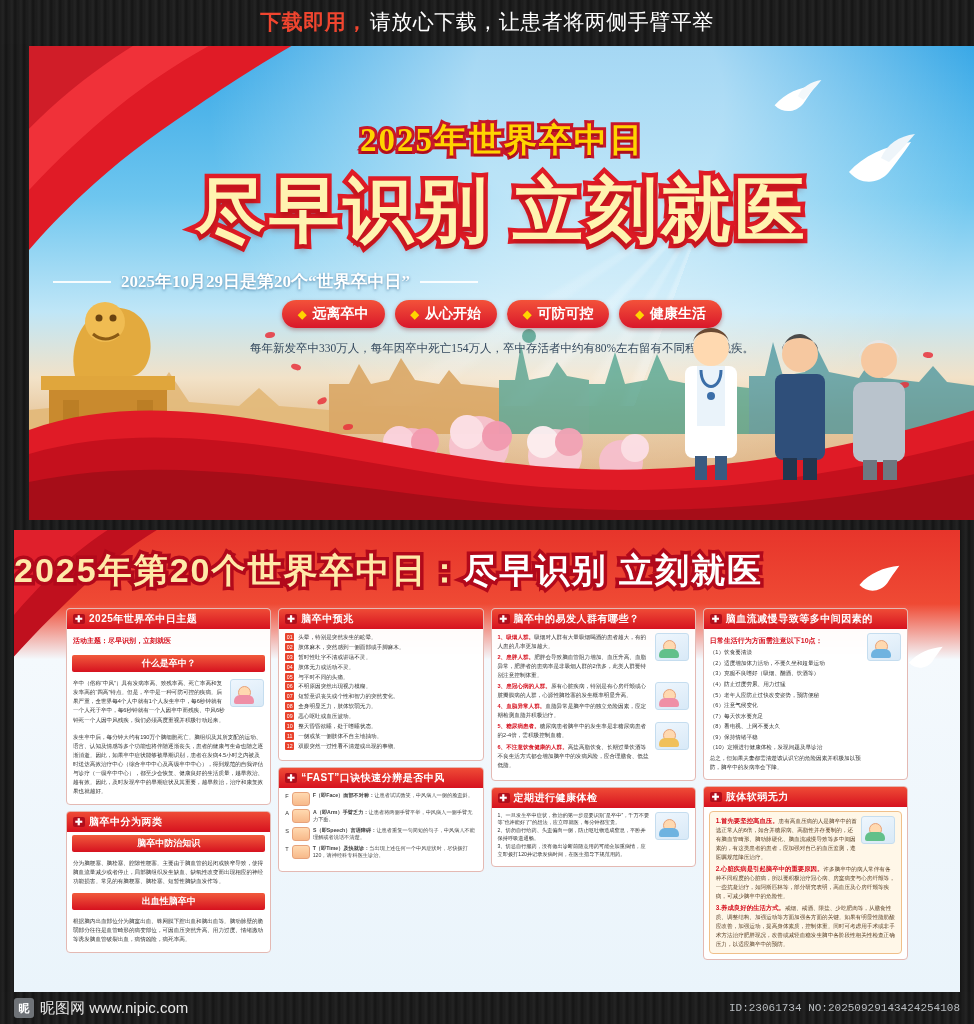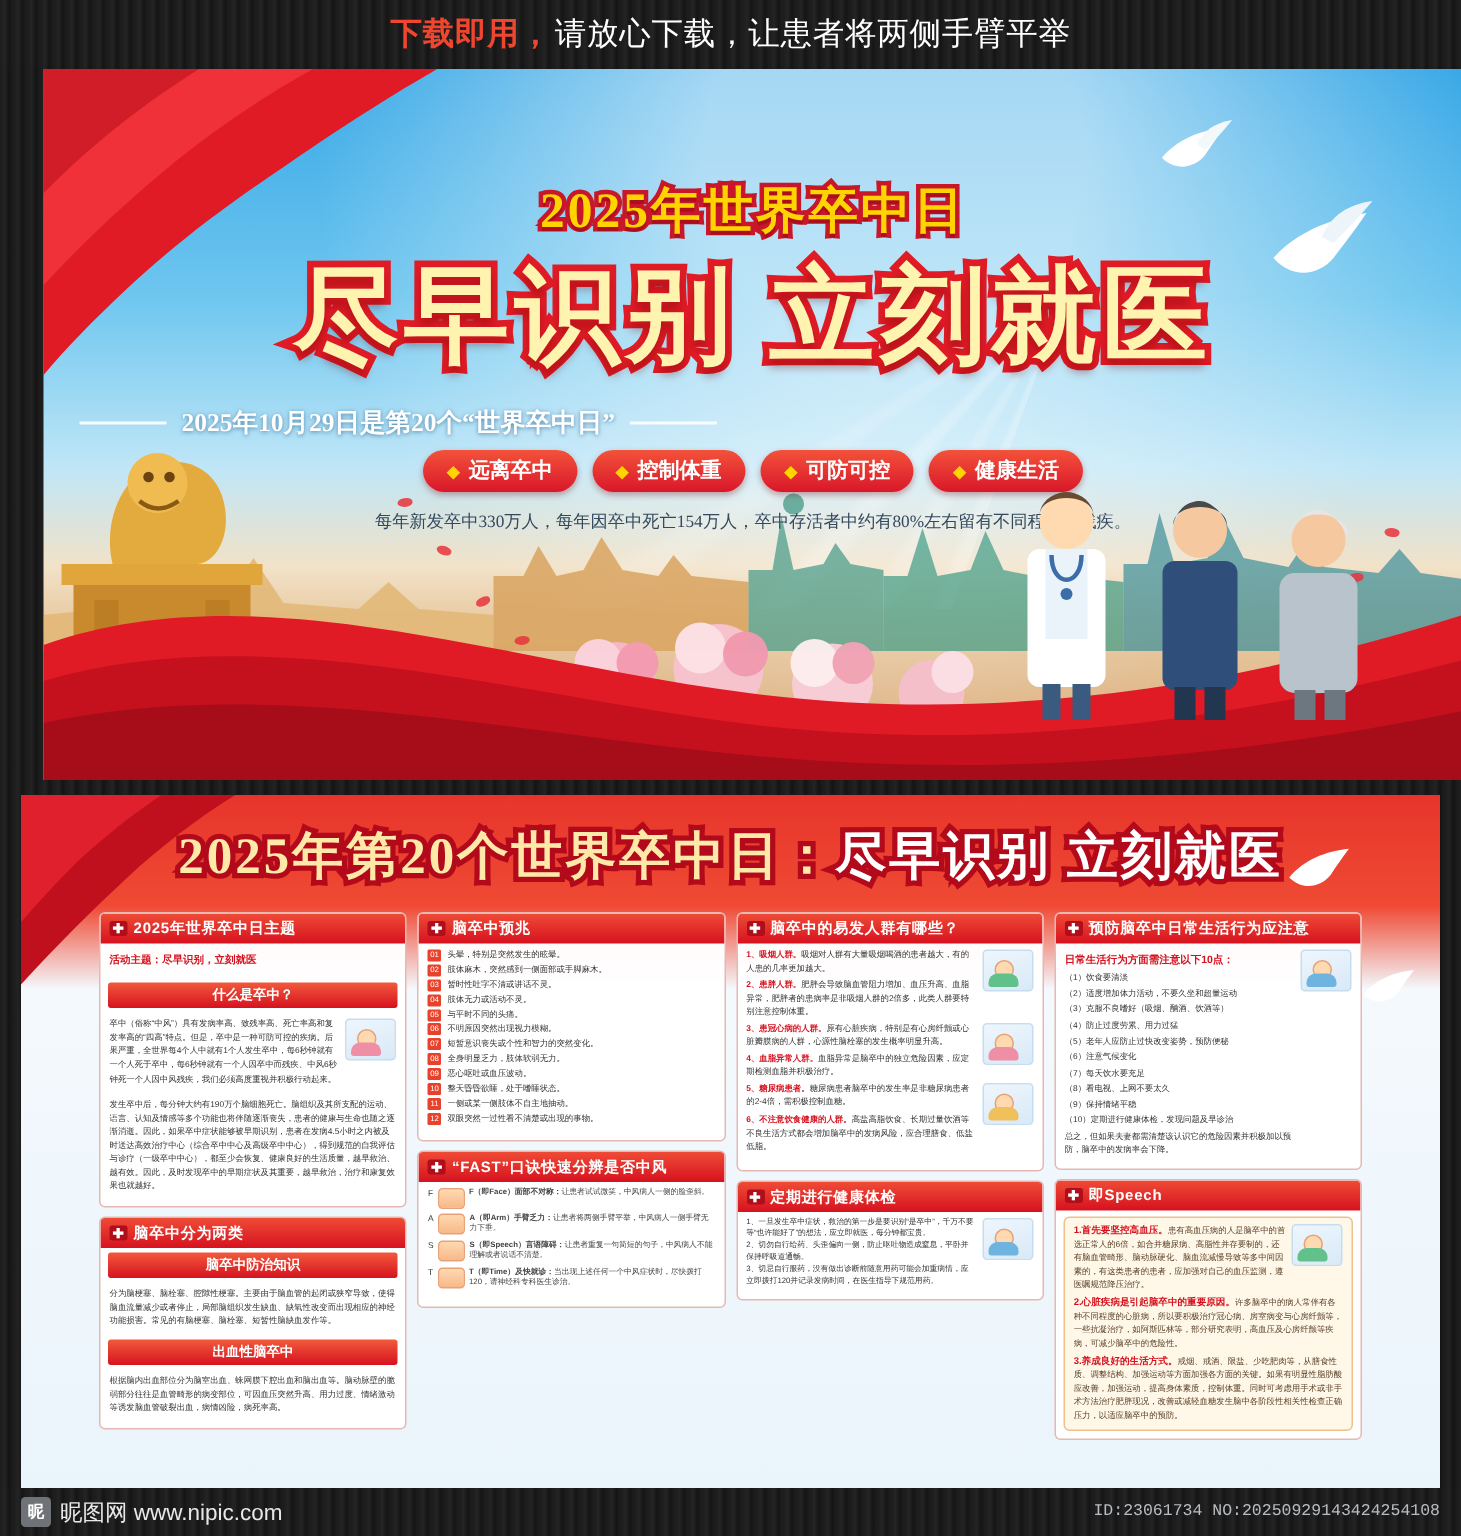--- a/index.html
+++ b/index.html
@@ -100,23 +100,23 @@
 
   
   .board {
     position: absolute; left: 14px; top: 530px; width: 946px; height: 462px;
     overflow: hidden;
     background: linear-gradient(180deg, #e7352b 0%, #ef4a34 16%, #f4f9fd 28%, #eaf4fb 100%);
   }
   .board .bflag { position: absolute; left: -14px; top: -8px; width: 190px; height: 210px; }
   .board .bdove { position: absolute; }
   .board .btitle {
-    position: absolute; left: 0; top: 18px; width: 946px; text-align: center;
+    position: absolute; left: 0; top: 18px; width: 946px; text-align: left;
     font-size: 34px; font-weight: bold; color: #ffe9a8; letter-spacing: 2px;
-    -webkit-text-stroke: 7px #b2091b; paint-order: stroke fill; font-family: Liberation Serif, serif;
+    -webkit-text-stroke: 7px #b2091b; paint-order: stroke fill;
   }
   .board .btitle .w { color: #fff; }
   .cols {
     position: absolute; left: 52px; top: 78px; width: 842px; height: 352px;
     display: flex; gap: 7px;
   }
   .col { flex: 1 1 0; display: flex; flex-direction: column; gap: 6px; min-width: 0; }
 
   .card {
     background: rgba(255,255,255,.96);
@@ -281,21 +281,21 @@
       <span class="rule"></span>
     </div>
 
     <div class="pills">
       <div class="pill">
         <span class="dot">◆</span>
         <span>远离卒中</span>
       </div>
       <div class="pill">
         <span class="dot">◆</span>
-        <span>控制体重</span>
+        <span>从心开始</span>
       </div>
       <div class="pill">
         <span class="dot">◆</span>
         <span>可防可控</span>
       </div>
       <div class="pill">
         <span class="dot">◆</span>
         <span>健康生活</span>
       </div>
     </div>
@@ -529,21 +529,21 @@
             </div>
             <div class="art"></div>
           </div>
         </div>
       </div>
 
       <div class="col">
         <div class="card">
           <div class="card-hd">
             <span class="cross">✚</span>
-            <span>预防脑卒中日常生活行为应注意</span>
+            <span>脑血流减慢导致等多中间因素的</span>
           </div>
           <div class="card-bd art-box">
             <div style="flex:1 1 auto;">
               <div class="sub-red">日常生活行为方面需注意以下10点：</div>
               <div class="plain-list">
                 <div>（1）饮食要清淡</div>
                 <div>（2）适度增加体力活动，不要久坐和超量运动</div>
                 <div>（3）克服不良嗜好（吸烟、酗酒、饮酒等）</div>
                 <div>（4）防止过度劳累、用力过猛</div>
                 <div>（5）老年人应防止过快改变姿势，预防便秘</div>
@@ -555,21 +555,21 @@
                 <div>总之，但如果夫妻都需清楚该认识它的危险因素并积极加以预防，脑卒中的发病率会下降。</div>
               </div>
             </div>
             <div class="art"></div>
           </div>
         </div>
 
         <div class="card">
           <div class="card-hd">
             <span class="cross">✚</span>
-            <span>即Speech</span>
+            <span>肢体软弱无力</span>
           </div>
           <div style="padding:4px 5px;">
             <div class="tip-card">
               <div class="art-box">
                 <div style="flex:1 1 auto;">
                   <div><span class="hh">1.首先要坚控高血压。</span><span>患有高血压病的人是脑卒中的首选正常人的6倍，如合并糖尿病、高脂性并存要制的，还有脑血管畸形、脑动脉硬化、脑血流减慢导致等多中间因素的，有这类患者的患者，应加强对自己的血压监测，遵医嘱规范降压治疗。</span></div>
                 </div>
                 <div class="art green"></div>
               </div>
               <div style="margin-top:2px;"><span class="hh">2.心脏疾病是引起脑卒中的重要原因。</span><span>许多脑卒中的病人常伴有各种不同程度的心脏病，所以要积极治疗冠心病、房室病变与心房纤颤等，一些抗凝治疗，如阿斯匹林等，部分研究表明，高血压及心房纤颤等疾病，可减少脑卒中的危险性。</span></div>

